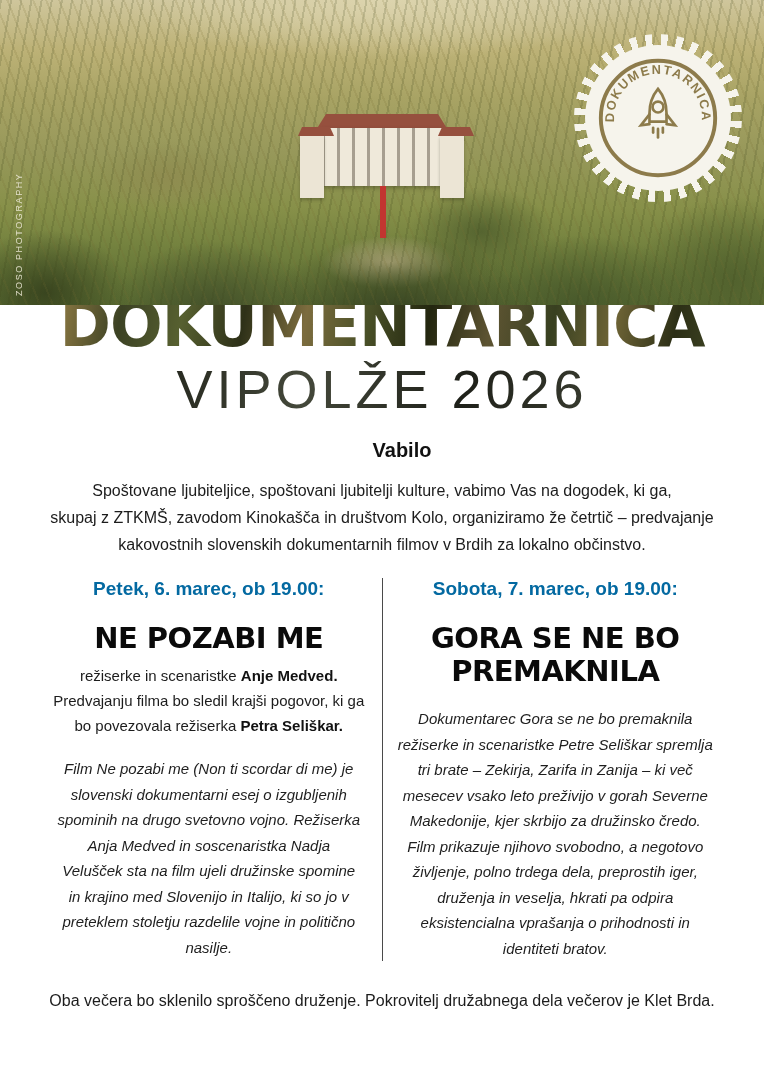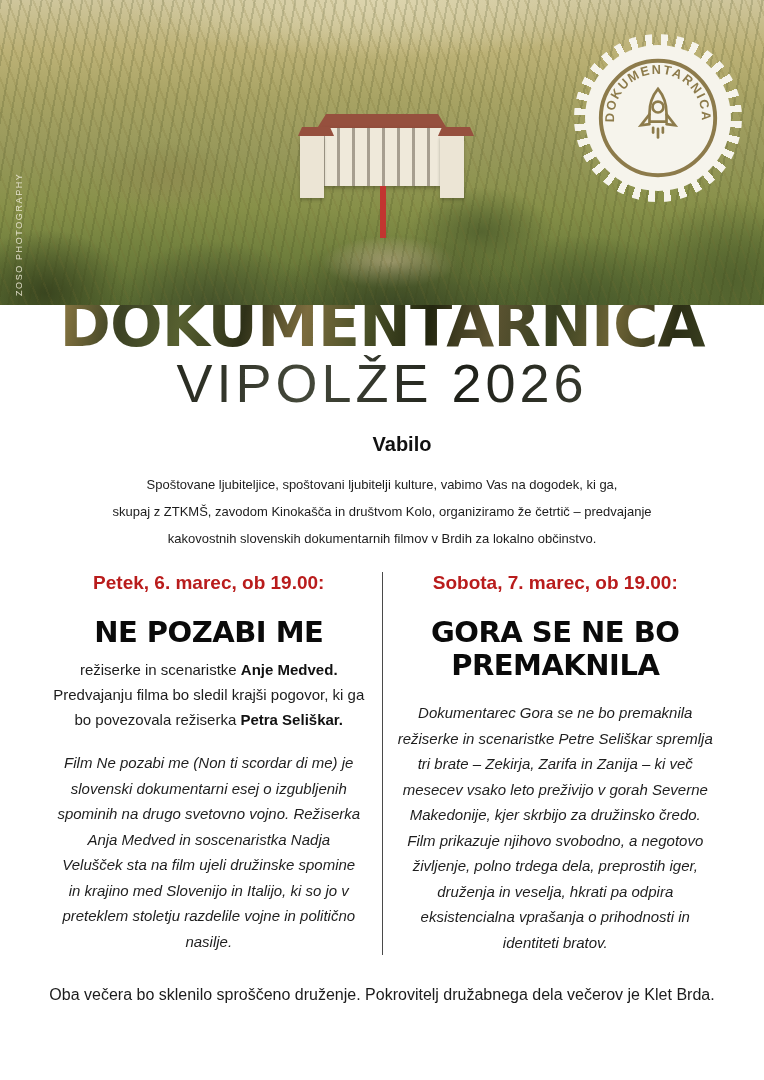--- a/index.html
+++ b/index.html
@@ -49,34 +49,34 @@
   .stamp-rays { position:absolute; inset:0; border-radius:50%;
     background:repeating-conic-gradient(from 2deg, #f6f4ec 0deg 5deg, rgba(246,244,236,0) 5deg 11.25deg); }
   .stamp-core { position:absolute; inset:11px; border-radius:50%; background:#f6f4ec; }
   .stamp svg { position:absolute; inset:11px; width:146px; height:146px; }
 
   
   .title1 { margin-top:-10px; text-align:center; font-size:62px; font-weight:900; letter-spacing:-1px; line-height:60px;
     font-family:"DejaVu Sans","Liberation Sans",sans-serif;
     background:linear-gradient(100deg,#6b5a32 0%,#8a7742 8%,#3c4224 16%,#576030 24%,#2e3118 32%,#7c6c3e 40%,#4a5128 48%,#23260f 56%,#5d5432 64%,#384020 72%,#6e6436 80%,#2c2f16 88%,#4f5830 100%);
     -webkit-background-clip:text; background-clip:text; color:transparent; }
-  .title2 { text-align:center; font-size:54px; font-weight:300; letter-spacing:4px; line-height:56px; margin-top:0;
+  .title2 { text-align:center; font-size:54px; font-weight:300; letter-spacing:4px; line-height:56px; margin-top:6px;
     background:linear-gradient(100deg,#3a3d33 0%,#23251c 20%,#44483a 40%,#1e2019 60%,#3b3e31 80%,#282b20 100%);
     -webkit-background-clip:text; background-clip:text; color:transparent; }
   .subtitle { text-align:center; font-size:20px; font-weight:bold; margin-top:22px; color:#111;padding-left:40px; }
 
   
-  .intro { margin-top:15px; text-align:center; font-size:13px; line-height:27px; color:#1c1c1c; }
+  .intro { margin-top:15px; text-align:center; font-size:16px; line-height:27px; color:#1c1c1c; }
   .intro b, .cols b { font-weight:bold; color:#111; }
 
   
   .cols { display:flex; margin-top:20px; padding:0 36px; }
   .col { flex:1; padding:0 14px; text-align:center; }
   .vline { width:1px; background:#4a4a4a; }
-  .event-date { font-size:19px; font-weight:bold; color:#b91c1c; }
+  .event-date { font-size:19px; font-weight:bold; color:#0369a1; }
   .film-title { font-family:"DejaVu Sans","Liberation Sans",sans-serif; font-size:29px; font-weight:900; letter-spacing:-0.5px;
     line-height:33px; color:#0a0a0a; margin-top:22px; }
   .event-body { font-size:15px; line-height:25px; margin-top:8px; }
   .film-desc { font-style:italic; font-size:15px; line-height:25.5px; margin-top:18px; color:#1e1e1e; }
   .col-left .film-desc { padding:0 6px; }
 
   
   .closing { margin-top:26px; text-align:center; font-size:16px; line-height:27px; }
 </style>
 </head>

